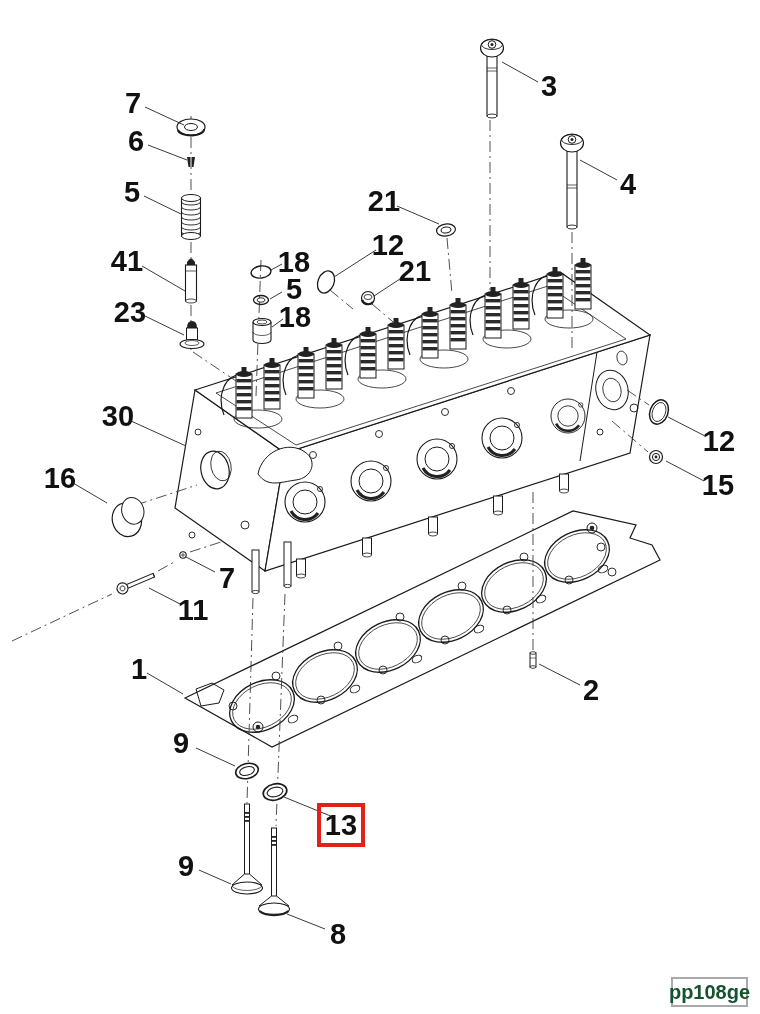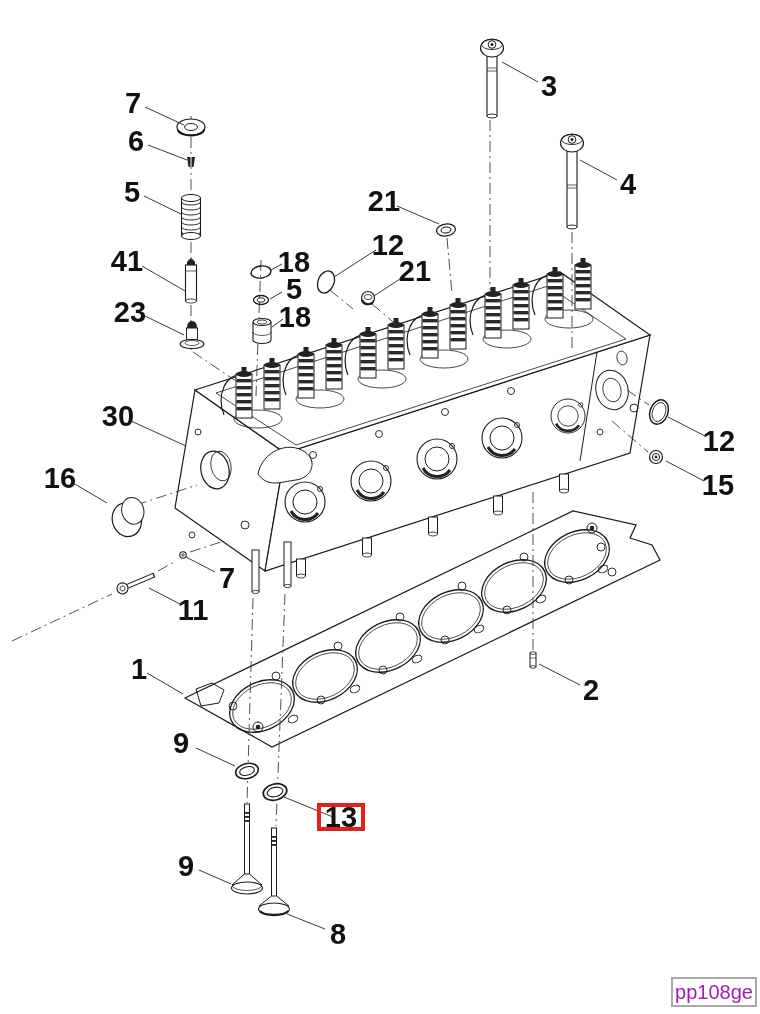--- a/index.html
+++ b/index.html
@@ -1,27 +1,27 @@
 <!DOCTYPE html>
 <html><head>
 <meta charset="utf-8">
 <style>
   html,body{margin:0;padding:0;background:#fff;}
   #stage{position:relative;width:760px;height:1014px;background:#fff;overflow:hidden;
          font-family:"Liberation Sans", sans-serif;}
   svg{position:absolute;left:0;top:0;}
   .callout{position:absolute;transform:translate(-50%,-50%);font-size:29px;font-weight:700;
            color:#111;line-height:1;white-space:nowrap;cursor:pointer;}
-  .red-box{position:absolute;left:317px;top:803px;width:48px;height:28px;
+  .red-box{position:absolute;left:317px;top:803px;width:48px;height:44px;
            border:4px solid #e3201b;box-sizing:border-box;display:flex;
            align-items:center;justify-content:center;background:transparent;cursor:pointer;}
   .red-box .callout{position:static;transform:none;}
-  .code-box{position:absolute;left:671px;top:977px;width:86px;height:30px;
+  .code-box{position:absolute;left:671px;top:977px;width:77px;height:30px;
             border:2px solid #a9a9a9;box-sizing:border-box;display:flex;align-items:center;
-            justify-content:center;font-size:20px;font-weight:400;color:#a21caf;background:#fff;}
+            justify-content:center;font-size:20px;font-weight:700;color:#14532d;background:#fff;}
   .ln{stroke:#3a3a3a;stroke-width:1;fill:none;}
   .cl{stroke:#3c3c3c;stroke-width:0.9;fill:none;stroke-dasharray:11 4 2 4;}
   .o{stroke:#1a1a1a;fill:#fff;}
   .on{stroke:#1a1a1a;fill:none;}
 </style>
 </head>
 <body>
 
 <div id="stage">
 

